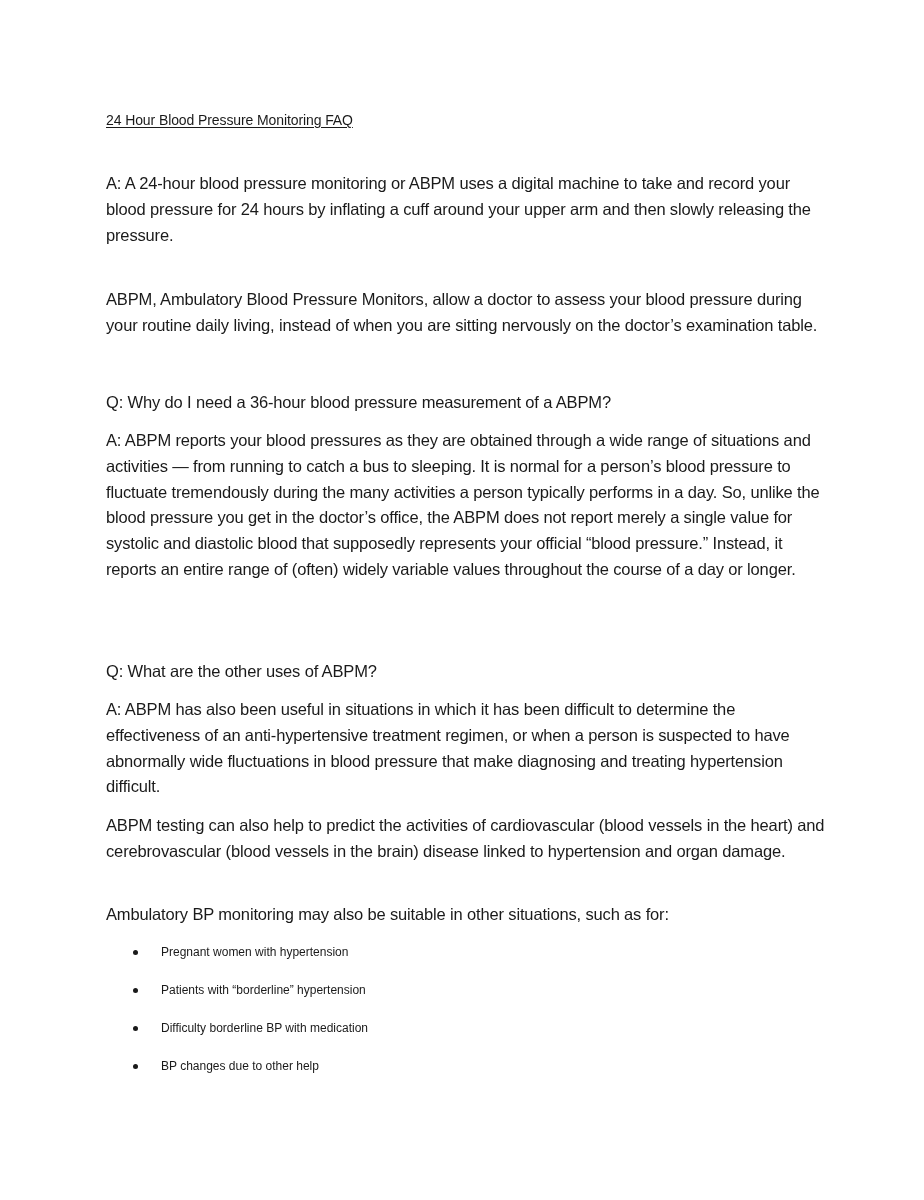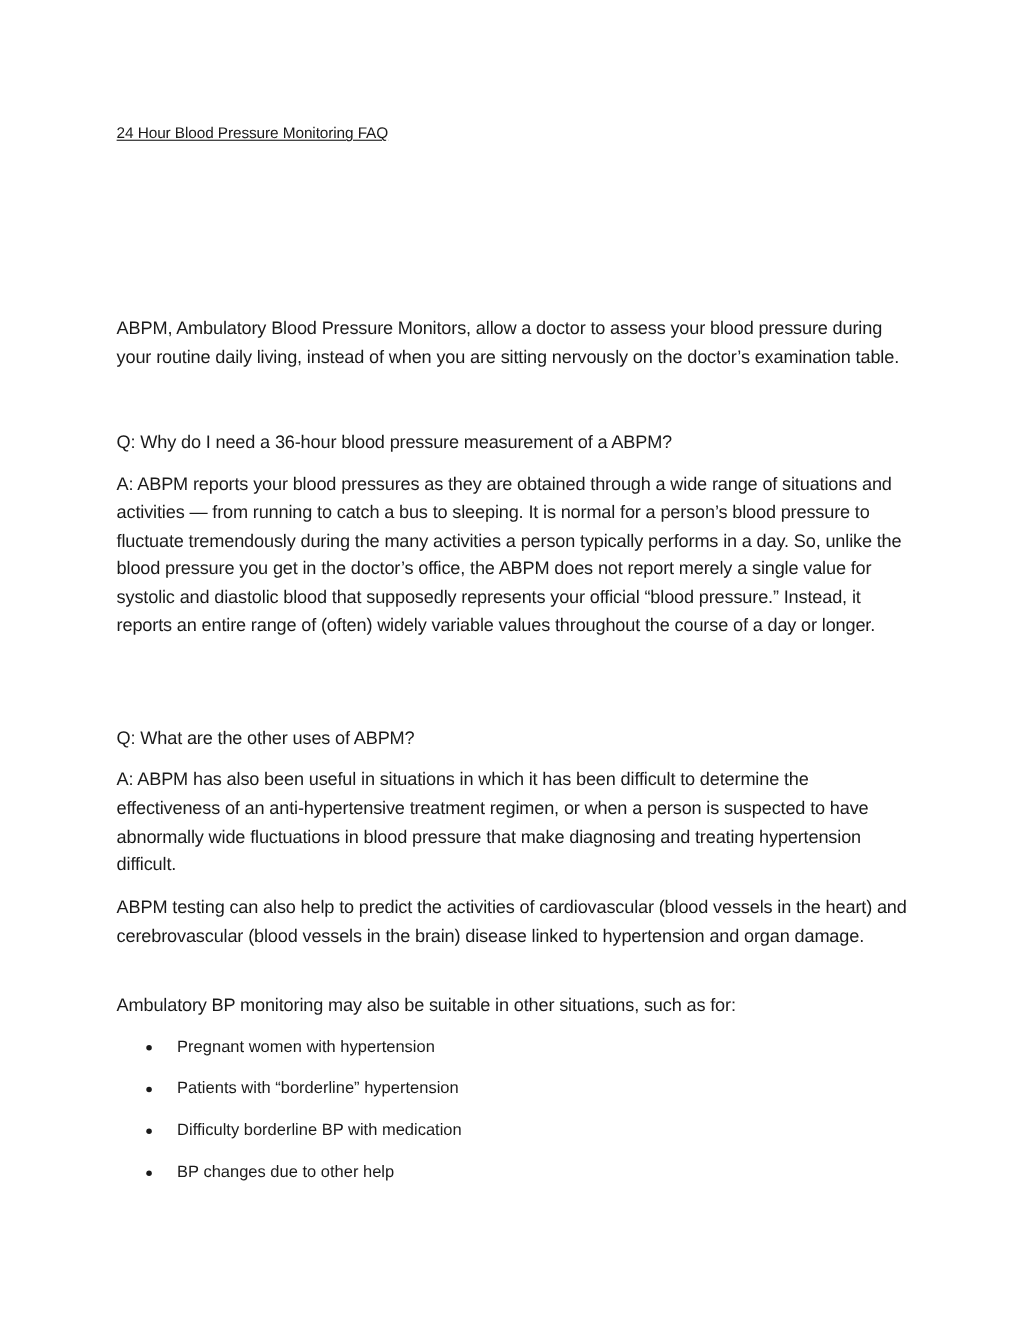--- a/index.html
+++ b/index.html
@@ -42,21 +42,21 @@
       margin: 0;
     }
     .block p { margin: 0; }
     .bullets {
       position: absolute;
       left: 0;
       top: 940px;
       margin: 0;
       padding: 0;
       list-style: none;
-      font-size: 15px;
+      font-size: 12px;
     }
     .bullets li {
       position: relative;
       height: 38px;
       line-height: 24px;
       padding-left: 55px;
       white-space: nowrap;
     }
     .bullets .dot {
       position: absolute;
@@ -69,20 +69,21 @@
     }
   </style>
 </head>
 <body>
 
 <div class="page">
 
   <div class="doc-title">24 Hour Blood Pressure Monitoring FAQ</div>
 
   <div class="block" style="top:171px;">
+    <p>A: A 24-hour blood pressure monitoring or ABPM uses a digital machine to take and record your blood pressure for 24 hours by inflating a cuff around your upper arm and then slowly releasing the pressure.</p>
   </div>
   <div class="block" style="top:287px;">
     <p>ABPM, Ambulatory Blood Pressure Monitors, allow a doctor to assess your blood pressure during your routine daily living, instead of when you are sitting nervously on the doctor’s examination table.</p>
   </div>
 
   <div class="block" style="top:390px;">Q: Why do I need a 36-hour blood pressure measurement of a ABPM?</div>
   <div class="block" style="top:428px;">A: ABPM reports your blood pressures as they are obtained through a wide range of situations and activities — from running to catch a bus to sleeping. It is normal for a person’s blood pressure to fluctuate tremendously during the many activities a person typically performs in a day. So, unlike the blood pressure you get in the doctor’s office, the ABPM does not report merely a single value for systolic and diastolic blood that supposedly represents your official “blood pressure.” Instead, it reports an entire range of (often) widely variable values throughout the course of a day or longer.</div>
 
   <div class="block" style="top:659px;">Q: What are the other uses of ABPM?</div>
   <div class="block" style="top:697px;">A: ABPM has also been useful in situations in which it has been difficult to determine the effectiveness of an anti-hypertensive treatment regimen, or when a person is suspected to have abnormally wide fluctuations in blood pressure that make diagnosing and treating hypertension difficult.</div>

